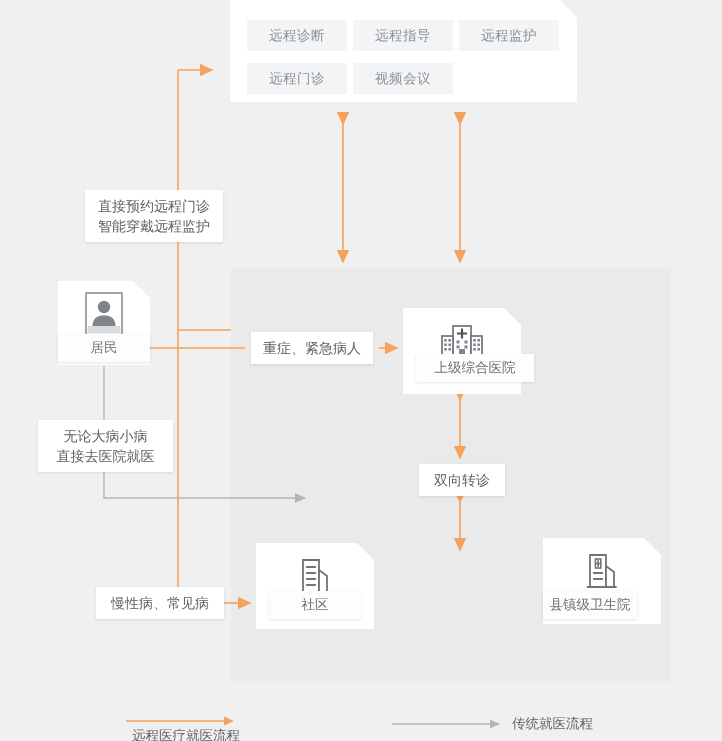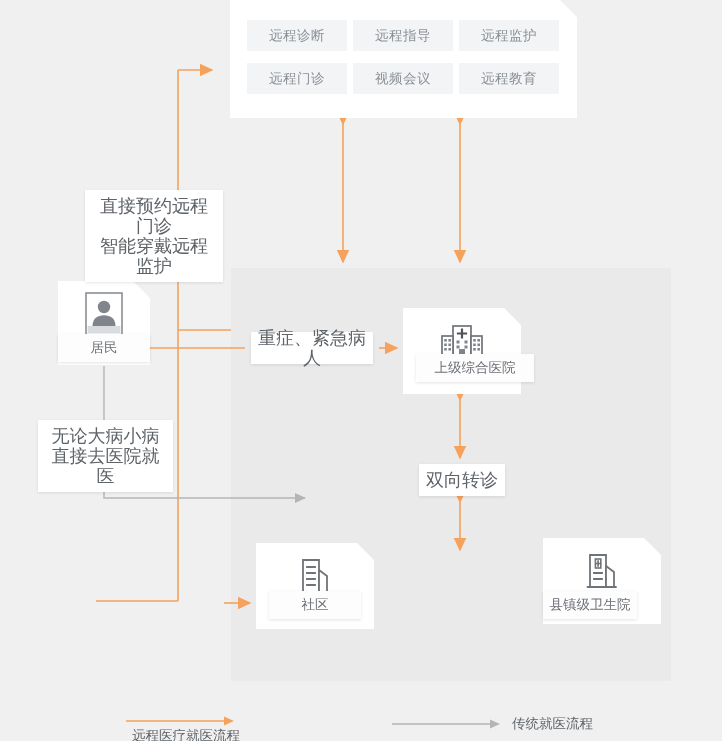--- a/index.html
+++ b/index.html
@@ -36,21 +36,21 @@
     box-shadow: 0 1px 4px rgba(0,0,0,0.10);
     -webkit-clip-path: polygon(0 0, calc(100% - 17px) 0, 100% 17px, 100% 100%, 0 100%);
     clip-path: polygon(0 0, calc(100% - 17px) 0, 100% 17px, 100% 100%, 0 100%);
   }
 
   
   #services-card {
     left: 230px;
     top: 0px;
     width: 347px;
-    height: 118px;
+    height: 102px;
     padding: 0;
   }
   #services-grid {
     position: absolute;
     left: 17px;
     top: 20px;
     width: 312px;
     display: flex;
     flex-wrap: wrap;
     gap: 12px 6px;
@@ -110,21 +110,21 @@
 
   
   #node-county { left: 543px; top: 538px; width: 118px; height: 86px; }
   #label-county { left: 543px; top: 591px; width: 94px; box-sizing: border-box; }
 
   
   .text-label {
     background: #ffffff;
     box-shadow: 0 1px 3px rgba(0,0,0,0.10);
     color: #5e6368;
-    font-size: 18px;
+    font-size: 14px;
     line-height: 20px;
     text-align: center;
     padding: 6px 12px;
     box-sizing: border-box;
     white-space: pre-line;
   }
   #label-remote-booking { left: 85px; top: 190px; width: 138px; }
   #label-any-illness { left: 38px; top: 420px; width: 135px; }
   #label-severe { left: 251px; top: 332px; width: 122px; height: 32px; display:flex; align-items:center; justify-content:center; padding:1px; }
   #label-chronic { left: 96px; top: 587px; width: 128px; height: 32px; display:flex; align-items:center; justify-content:center; padding:0; }
@@ -206,21 +206,20 @@
     </g>
   </svg>
 
   <div class="abs card" id="services-card">
     <div id="services-grid">
       <div class="service-chip">远程诊断</div>
       <div class="service-chip">远程指导</div>
       <div class="service-chip">远程监护</div>
       <div class="service-chip">远程门诊</div>
       <div class="service-chip">视频会议</div>
-      <div class="service-chip">远程教育</div>
     </div>
   </div>
 
   <div class="abs card node" id="node-resident">
     <div class="node-icon">
       <svg width="38" height="44" viewBox="0 0 38 44" xmlns="http://www.w3.org/2000/svg">
         <rect x="1" y="1" width="36" height="42" fill="#ffffff" stroke="#8a8f95" stroke-width="1.6"></rect>
         <circle cx="19" cy="15" r="6.2" fill="#7f858b"></circle>
         <path d="M7.5,34 C7.5,26.5 12.5,23.2 19,23.2 C25.5,23.2 30.5,26.5 30.5,34 Z" fill="#7f858b"></path>
         <rect x="2.6" y="34" width="32.8" height="7.4" fill="#d9dcde"></rect>
@@ -295,20 +294,21 @@
   <div class="abs node-label" id="label-county">县镇级卫生院</div>
 
   <div class="abs text-label" id="label-remote-booking">直接预约远程门诊
 智能穿戴远程监护</div>
 
   <div class="abs text-label" id="label-any-illness">无论大病小病
 直接去医院就医</div>
 
   <div class="abs text-label" id="label-severe">重症、紧急病人</div>
 
+  <div class="abs text-label" id="label-chronic">慢性病、常见病</div>
 
   <div class="abs text-label" id="label-twoway">双向转诊</div>
 
   <div class="abs" id="legend">
     <div class="legend-entry" id="legend-remote">
       <svg width="110" height="12" viewBox="0 0 110 12" xmlns="http://www.w3.org/2000/svg">
         <path d="M0,6 L98,6" stroke="#f5a25d" stroke-width="1.5" fill="none"></path>
         <path d="M98,1.4 L108,6 L98,10.6 Z" fill="#f5a25d"></path>
       </svg>
       <span class="legend-text">远程医疗就医流程</span>

